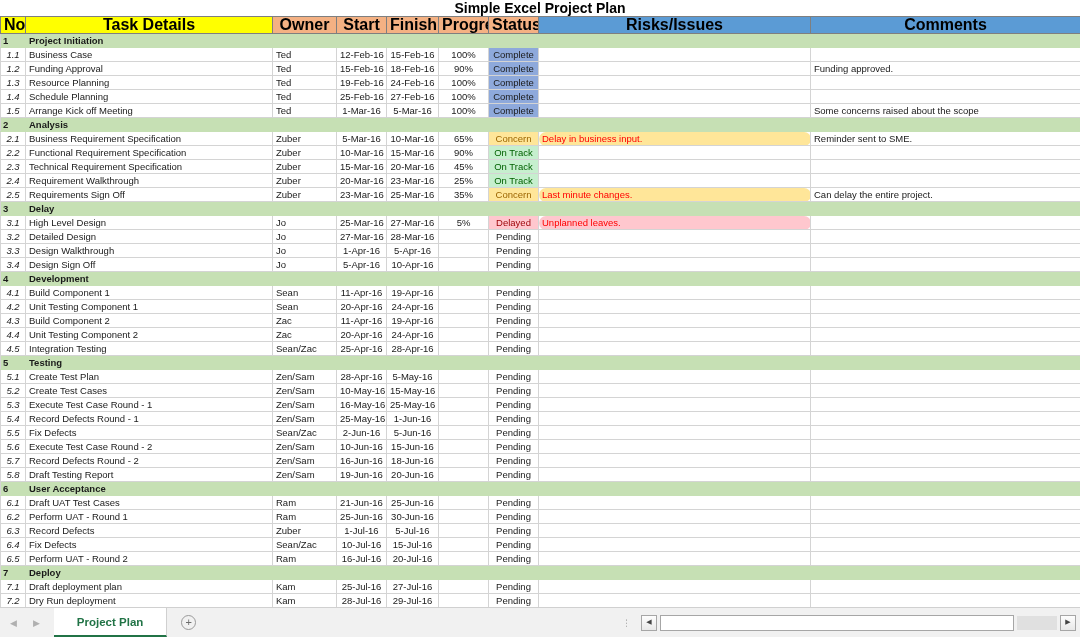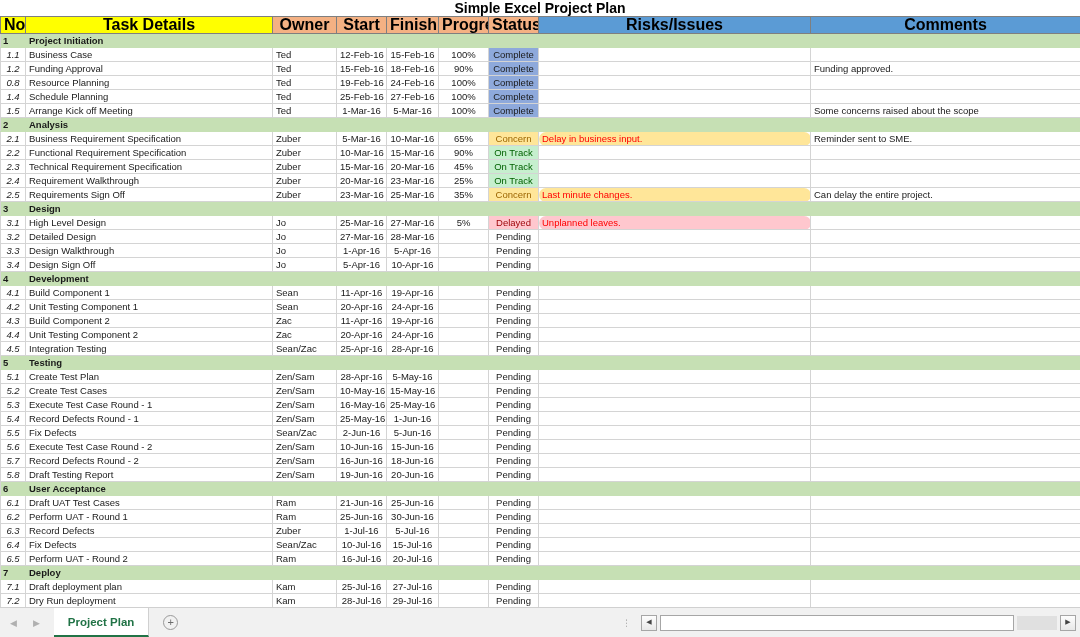--- a/index.html
+++ b/index.html
@@ -116,21 +116,21 @@
     align-items: center;
     gap: 16px;
     padding: 0 14px 0 10px;
     color: #b0b0b0;
     font-size: 9px;
   }
   .nav-arrows span { display:block; }
   .tab {
     display: flex;
     align-items: center;
-    padding: 0 14px;
+    padding: 0 23px;
     font-size: 11.5px;
     font-weight: bold;
     color: #217346;
     background: #ffffff;
     border-right: 1px solid #d0d0d0;
     border-bottom: 2px solid #217346;
   }
   .add-sheet {
     display: flex;
     align-items: center;
@@ -229,21 +229,21 @@
           <td class="lft">Funding Approval</td>
           <td class="lft">Ted</td>
           <td class="ctr">15-Feb-16</td>
           <td class="ctr">18-Feb-16</td>
           <td class="ctr">90%</td>
           <td class="st-complete">Complete</td>
           <td class="risk"></td>
           <td class="comment">Funding approved.</td>
         </tr>
         <tr class="task">
-          <td class="num">0.8</td>
+          <td class="num">1.3</td>
           <td class="lft">Resource Planning</td>
           <td class="lft">Ted</td>
           <td class="ctr">19-Feb-16</td>
           <td class="ctr">24-Feb-16</td>
           <td class="ctr">100%</td>
           <td class="st-complete">Complete</td>
           <td class="risk"></td>
           <td class="comment"></td>
         </tr>
         <tr class="task">
@@ -329,21 +329,21 @@
           <td class="lft">Zuber</td>
           <td class="ctr">23-Mar-16</td>
           <td class="ctr">25-Mar-16</td>
           <td class="ctr">35%</td>
           <td class="st-concern">Concern</td>
           <td class="risk flag-concern">Last minute changes.</td>
           <td class="comment">Can delay the entire project.</td>
         </tr>
         <tr class="section">
           <td class="sec-no">3</td>
-          <td class="lft">Design</td>
+          <td class="lft">Delay</td>
           <td class="lft"></td>
           <td class="ctr"></td>
           <td class="ctr"></td>
           <td class="ctr"></td>
           <td class=""></td>
           <td class=""></td>
           <td class=""></td>
         </tr>
         <tr class="task">
           <td class="num">3.1</td>

